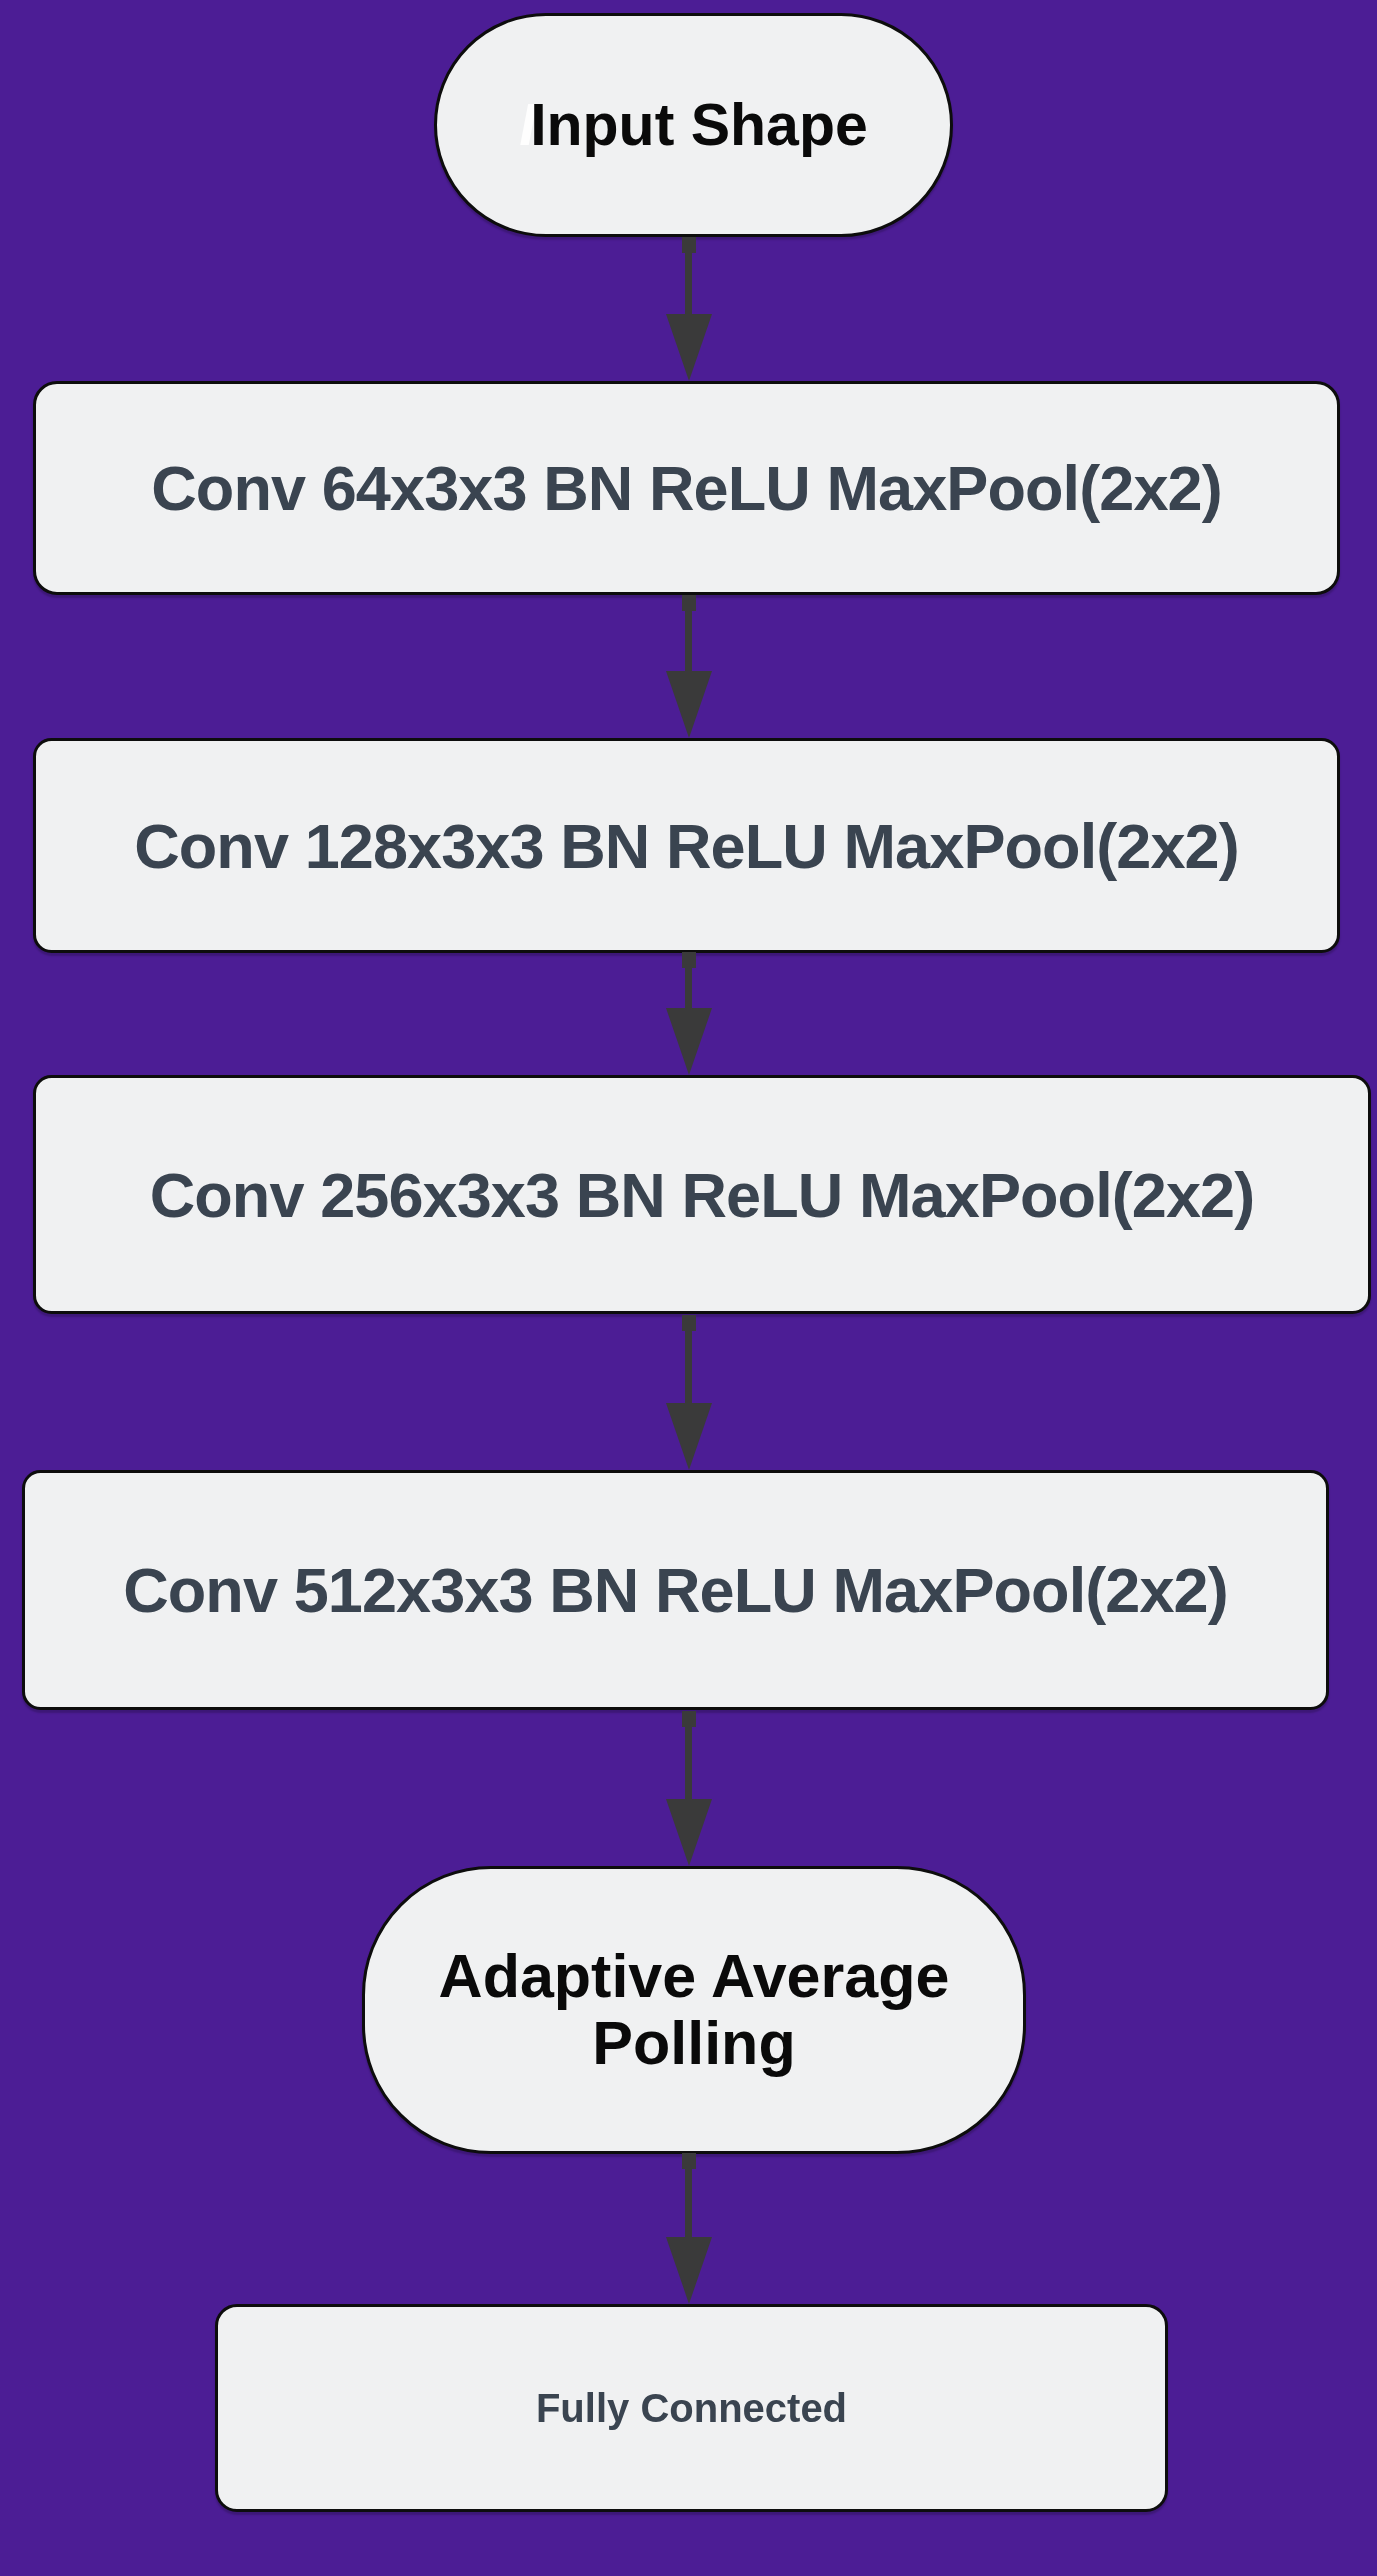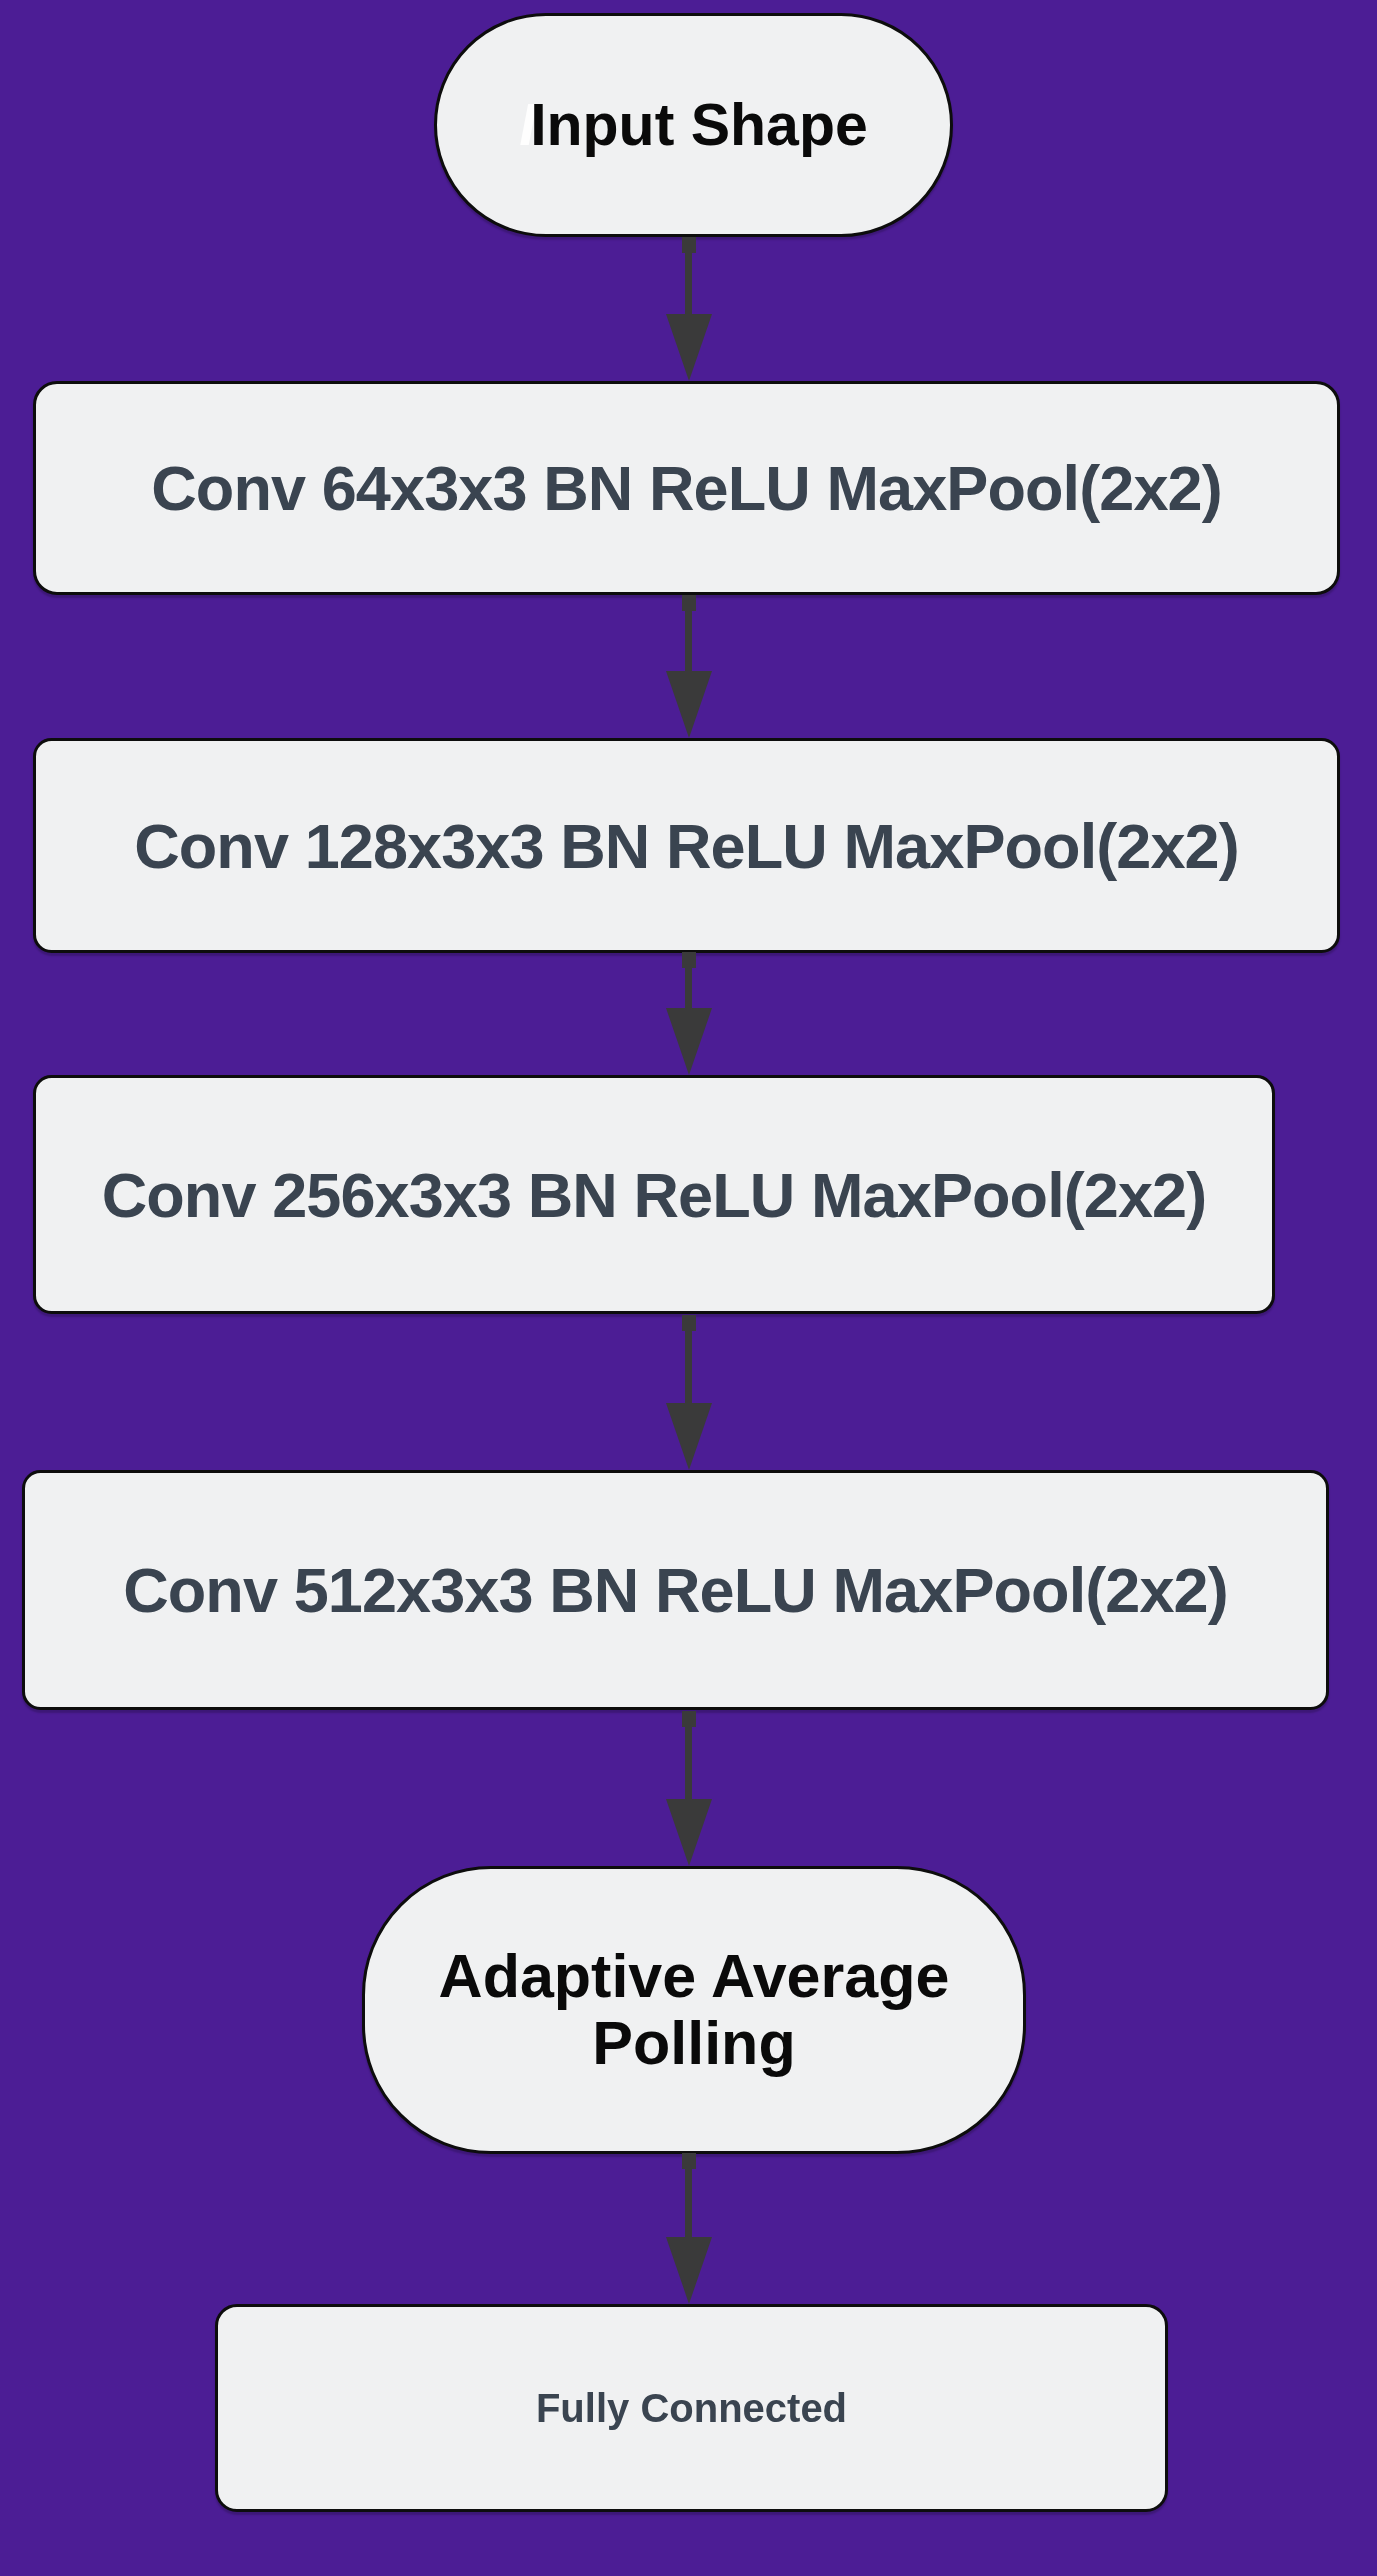--- a/index.html
+++ b/index.html
@@ -31,21 +31,21 @@
 
   
   .stadium { color: #0a0a0a; }
   #node-input   { left: 434px; top: 13px;   width: 519px;  height: 224px; border-radius: 112px; font-size: 59px; }
   #node-aap     { left: 362px; top: 1866px; width: 664px;  height: 288px; border-radius: 129px; font-size: 61px; line-height: 67px; padding: 12px 41px; }
 
   
   .rect { color: #3a4450; }
   #node-conv64  { left: 33px;  top: 381px;  width: 1307px; height: 214px; border-radius: 24px; font-size: 63px; letter-spacing: -0.9px; }
   #node-conv128 { left: 33px;  top: 738px;  width: 1307px; height: 215px; border-radius: 18.5px; font-size: 63px; letter-spacing: -0.9px; text-align: right; }
-  #node-conv256 { left: 33px;  top: 1075px; width: 1242px; height: 239px; border-radius: 18.5px; font-size: 63px; letter-spacing: -0.9px; }
+  #node-conv256 { left: 33px;  top: 1075px; width: 1338px; height: 239px; border-radius: 18.5px; font-size: 63px; letter-spacing: -0.9px; }
   #node-conv512 { left: 22px;  top: 1470px; width: 1307px; height: 240px; border-radius: 18.5px; font-size: 63px; letter-spacing: -0.9px; }
   #node-fc      { left: 215px; top: 2304px; width: 953px; height: 208px; border-radius: 22px; font-size: 40px; }
 
   
   .ghost-prefix {
     font-style: italic;
     color: rgba(255,255,255,0.9);
     margin-right: -5.5px;
   }
 

